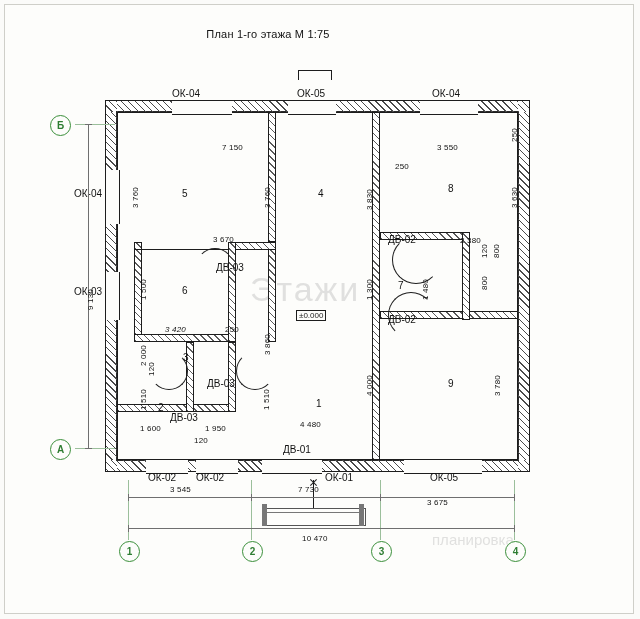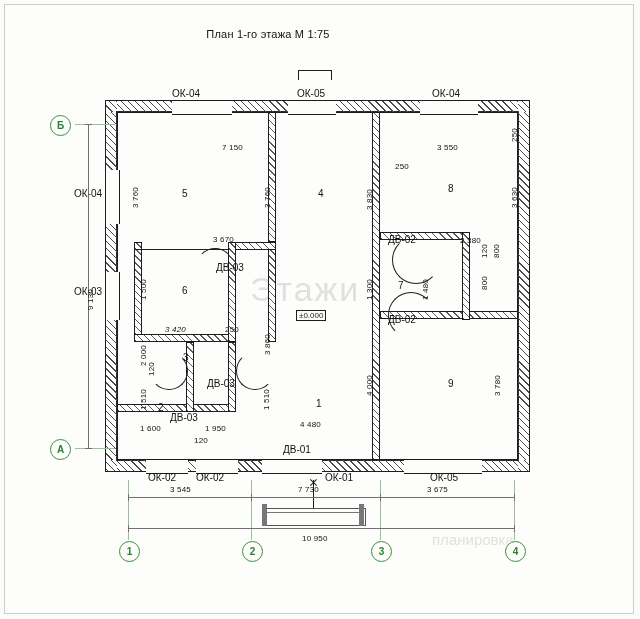--- a/index.html
+++ b/index.html
@@ -273,24 +273,24 @@
   <div class="axis" style="left:371px;top:541px;">3</div>
   <div class="axis" style="left:505px;top:541px;">4</div>
 
   <div class="dimline" style="left:128px;top:497px;width:387px;height:1px;"></div>
   <div class="tick" style="left:128px;top:494px;"></div>
   <div class="tick" style="left:251px;top:494px;"></div>
   <div class="tick" style="left:380px;top:494px;"></div>
   <div class="tick" style="left:514px;top:494px;"></div>
   <div class="dim" style="left:170px;top:485px;">3 545</div>
   <div class="dim" style="left:298px;top:485px;">7 730</div>
-  <div class="dim" style="left:427px;top:485px;">3 675</div>
+  <div class="dim" style="left:427px;top:498px;">3 675</div>
 
   <div class="dimline" style="left:128px;top:528px;width:387px;height:1px;"></div>
   <div class="tick" style="left:128px;top:525px;"></div>
   <div class="tick" style="left:514px;top:525px;"></div>
-  <div class="dim" style="left:302px;top:534px;">10 950</div>
+  <div class="dim" style="left:302px;top:534px;">10 470</div>
 
   <div class="dimline" style="left:88px;top:124px;width:1px;height:325px;"></div>
   <div class="tick" style="left:85px;top:124px;width:7px;height:1px;"></div>
   <div class="tick" style="left:85px;top:448px;width:7px;height:1px;"></div>
   <div class="dim vert" style="left:86px;top:310px;">9 130</div>
 </div>
 
 </body></html>

